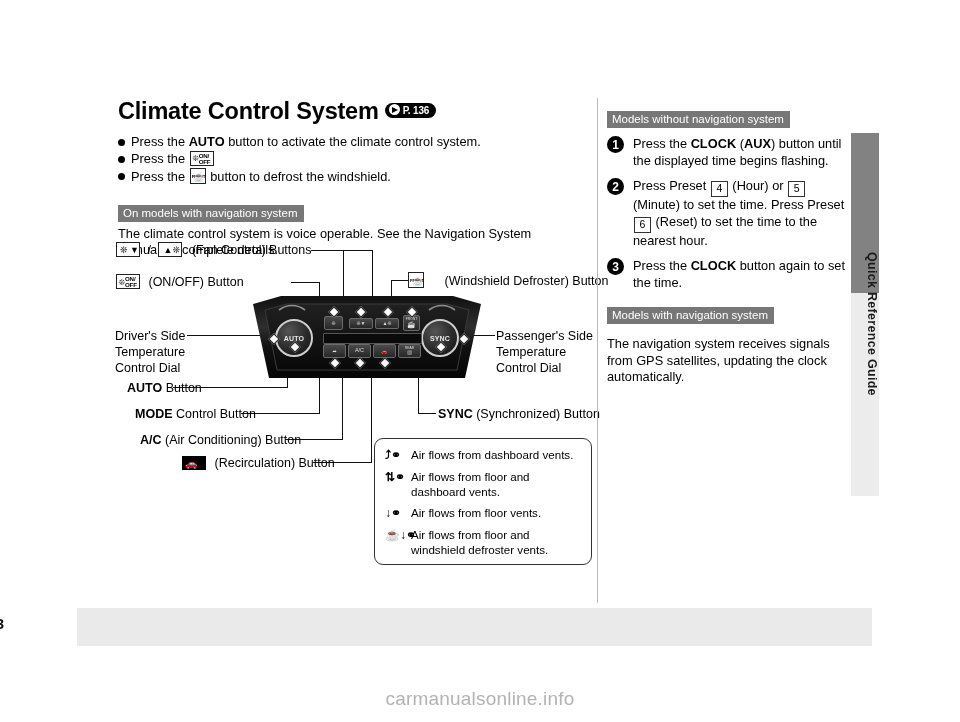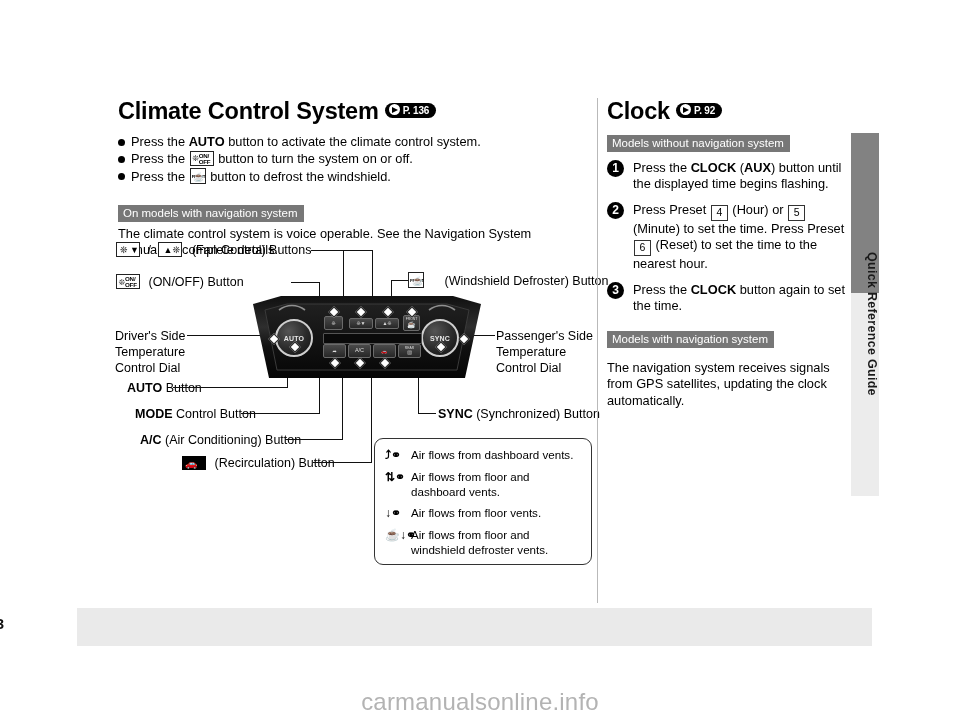--- a/index.html
+++ b/index.html
@@ -41,21 +41,21 @@
   #page-number span {
     position: absolute;
     right: 0; top: 0;
     white-space: nowrap;
   }
   #watermark {
     position: absolute;
     left: 0; top: 688px;
     width: 960px;
     text-align: center;
-    font-size: 24px;
+    font-size: 19px;
     color: #b3b3b3;
     letter-spacing: .2px;
     font-family: "Liberation Sans", sans-serif;
   }
 
   
   #side-tab {
     position: absolute;
     left: 851px; top: 133px;
     width: 28px; height: 160px;
@@ -296,21 +296,21 @@
 
     <div style="margin-top:10px;">
 
       <div class="bullet-row">
         <span class="bullet-dot"></span>
         <span><span>Press the </span><b>AUTO</b><span> button to activate the climate control system.</span></span>
       </div>
 
       <div class="bullet-row">
         <span class="bullet-dot"></span>
-        <span><span>Press the </span><span class="keyicon ki-onoff"><span class="fan">❊</span><span class="txt">ON/<br>OFF</span></span><span> button to turn the system on or off.</span></span>
+        <span><span>Press the </span><span class="keyicon ki-onoff"><span class="fan">❊</span><span class="txt">ON/<br>OFF</span></span></span>
       </div>
 
       <div class="bullet-row">
         <span class="bullet-dot"></span>
         <span><span>Press the </span><span class="keyicon ki-def"><span class="tiny">FRONT</span><span class="glyph">☕</span></span><span> button to defrost the windshield.</span></span>
       </div>
     </div>
 
     <div style="margin-top:18px;">
       <span class="banner">On models with navigation system</span>
@@ -479,23 +479,20 @@
       <span class="legend-text">Air flows from floor vents.</span>
     </div>
     <div class="legend-row">
       <span class="legend-icon">☕↓⚭</span>
       <span class="legend-text">Air flows from floor and windshield defroster vents.</span>
     </div>
   </div>
 
   <div style="position:absolute;left:607px;top:100px;width:240px;">
 
-    <div class="h1">
-      <span>Clock</span><span class="ref-pill"><span class="arrow"></span><span>P. 92</span></span>
-    </div>
 
     <div style="margin-top:9px;">
       <span class="banner">Models without navigation system</span>
     </div>
 
     <div style="margin-top:8px;">
 
       <div class="step-row">
         <span class="stepnum">1</span>
         <span class="step-body"><span>Press the </span><b>CLOCK</b><span> (</span><b>AUX</b><span>) button until the displayed time begins flashing.</span></span>

